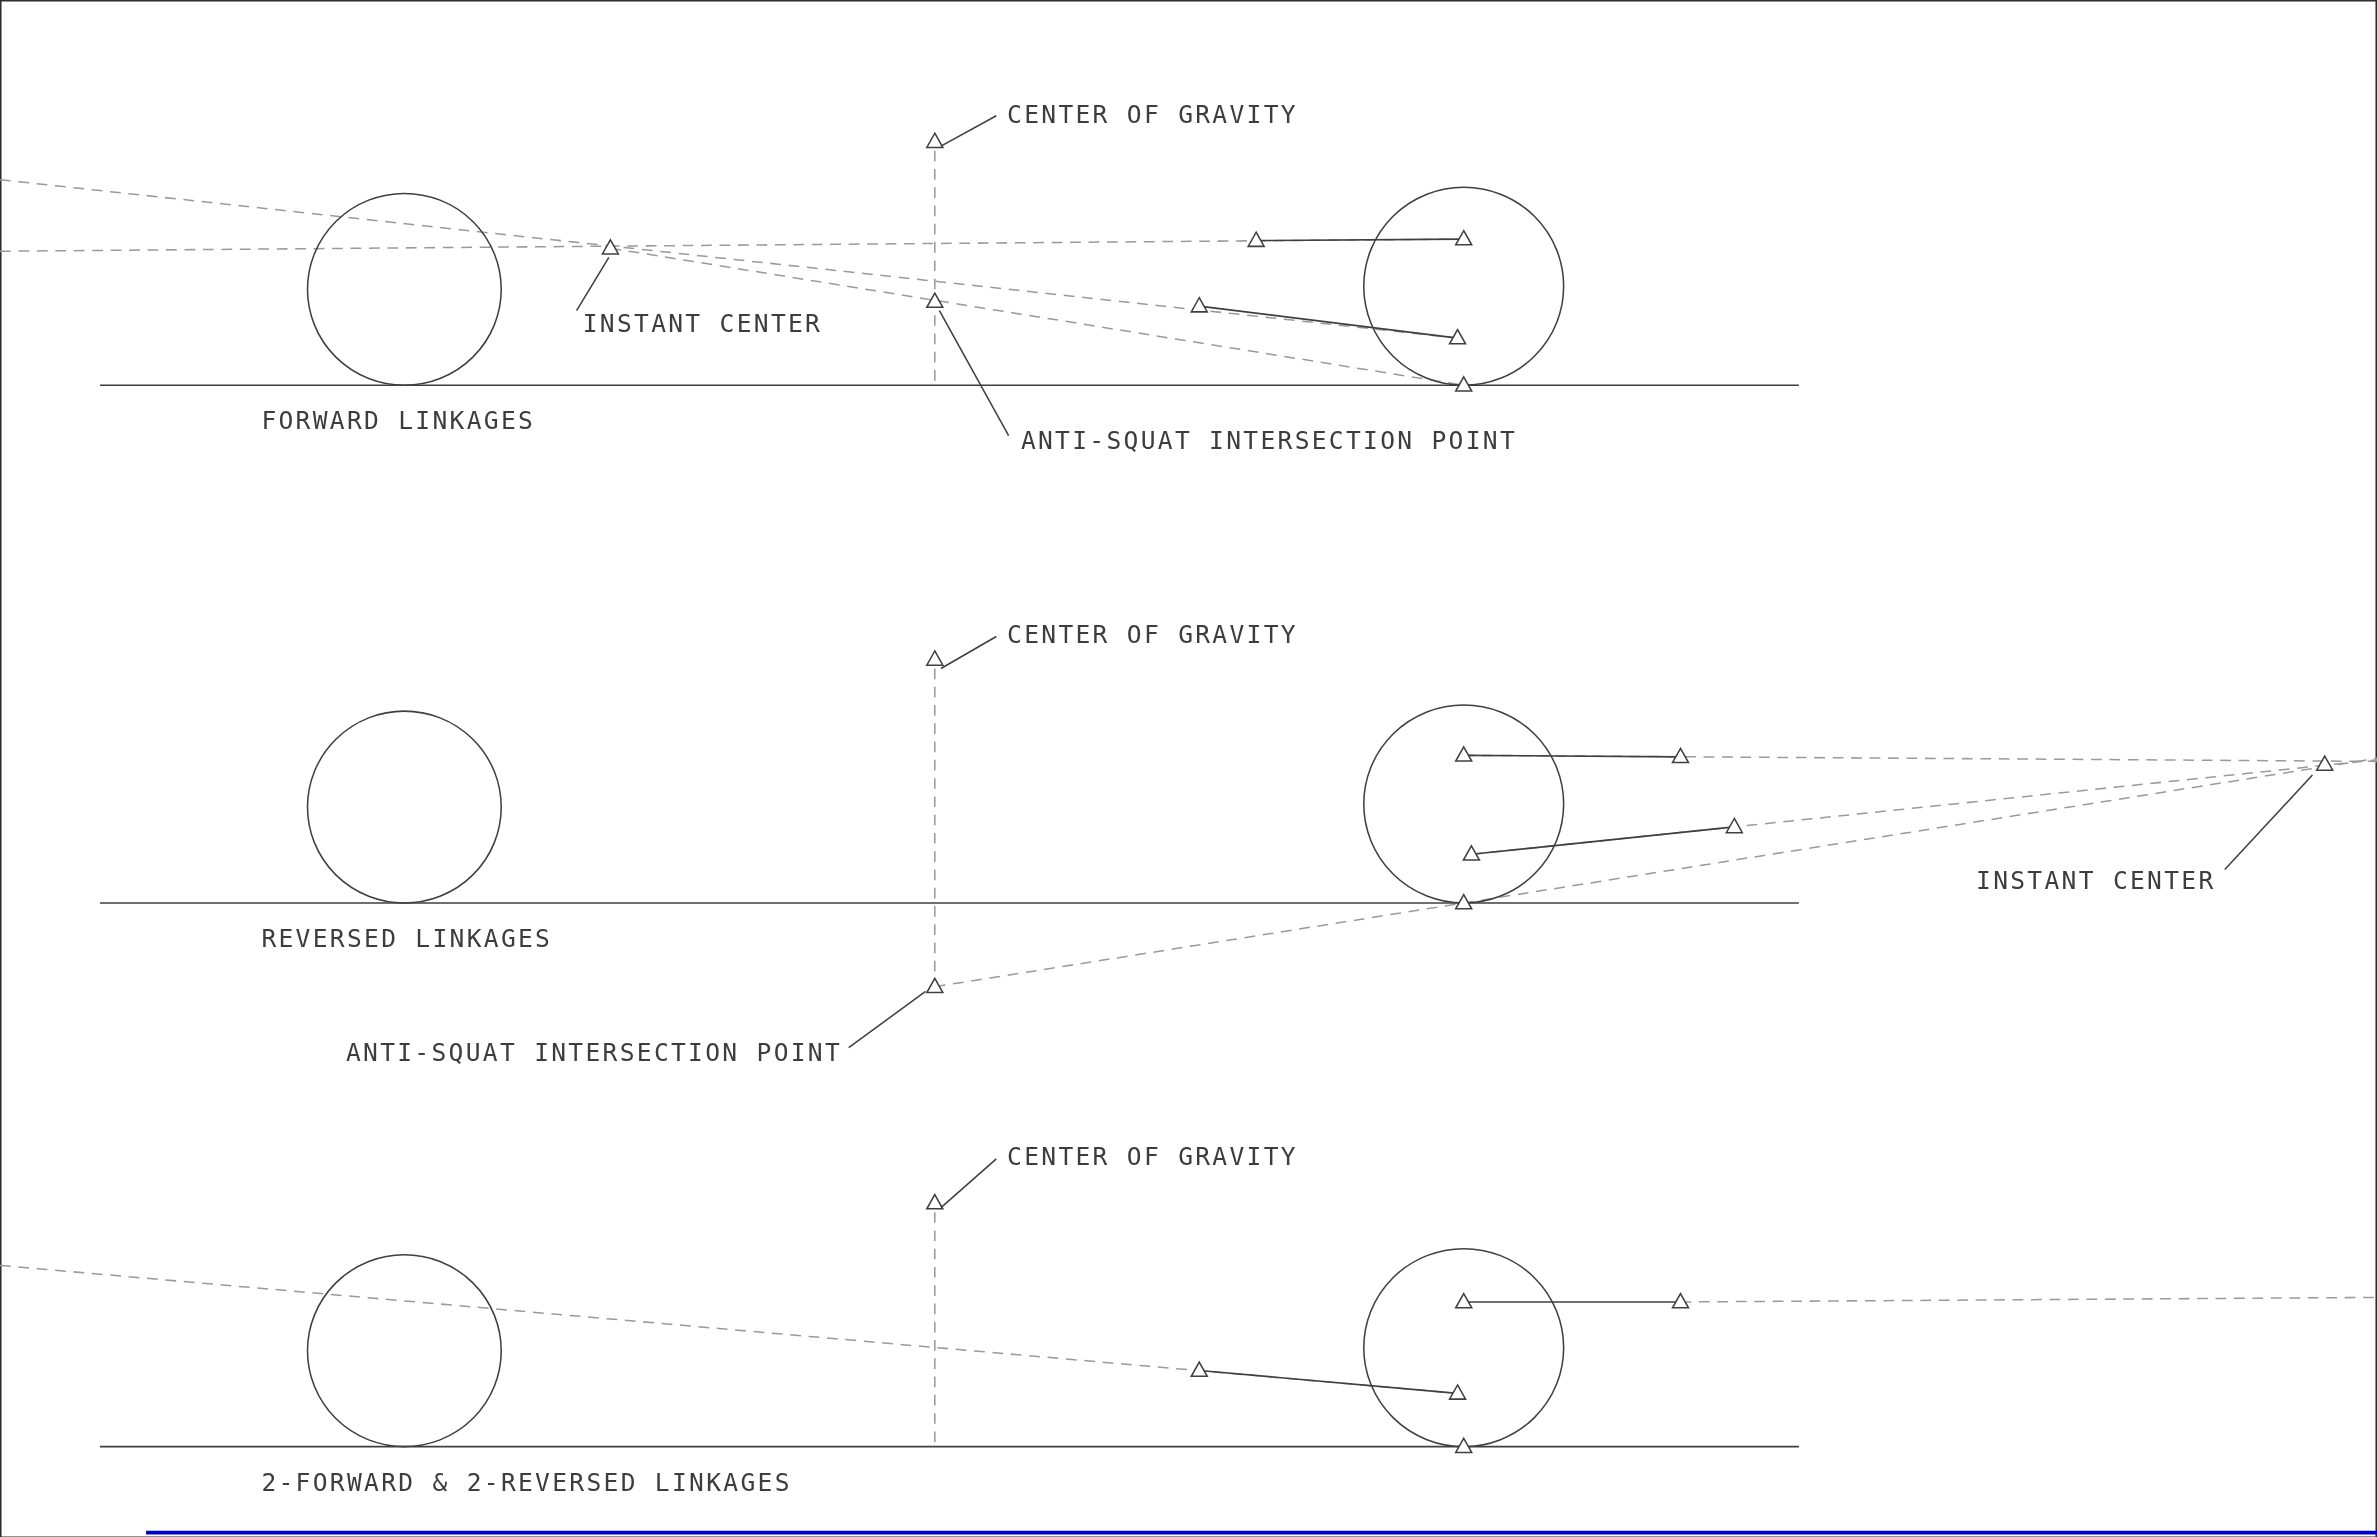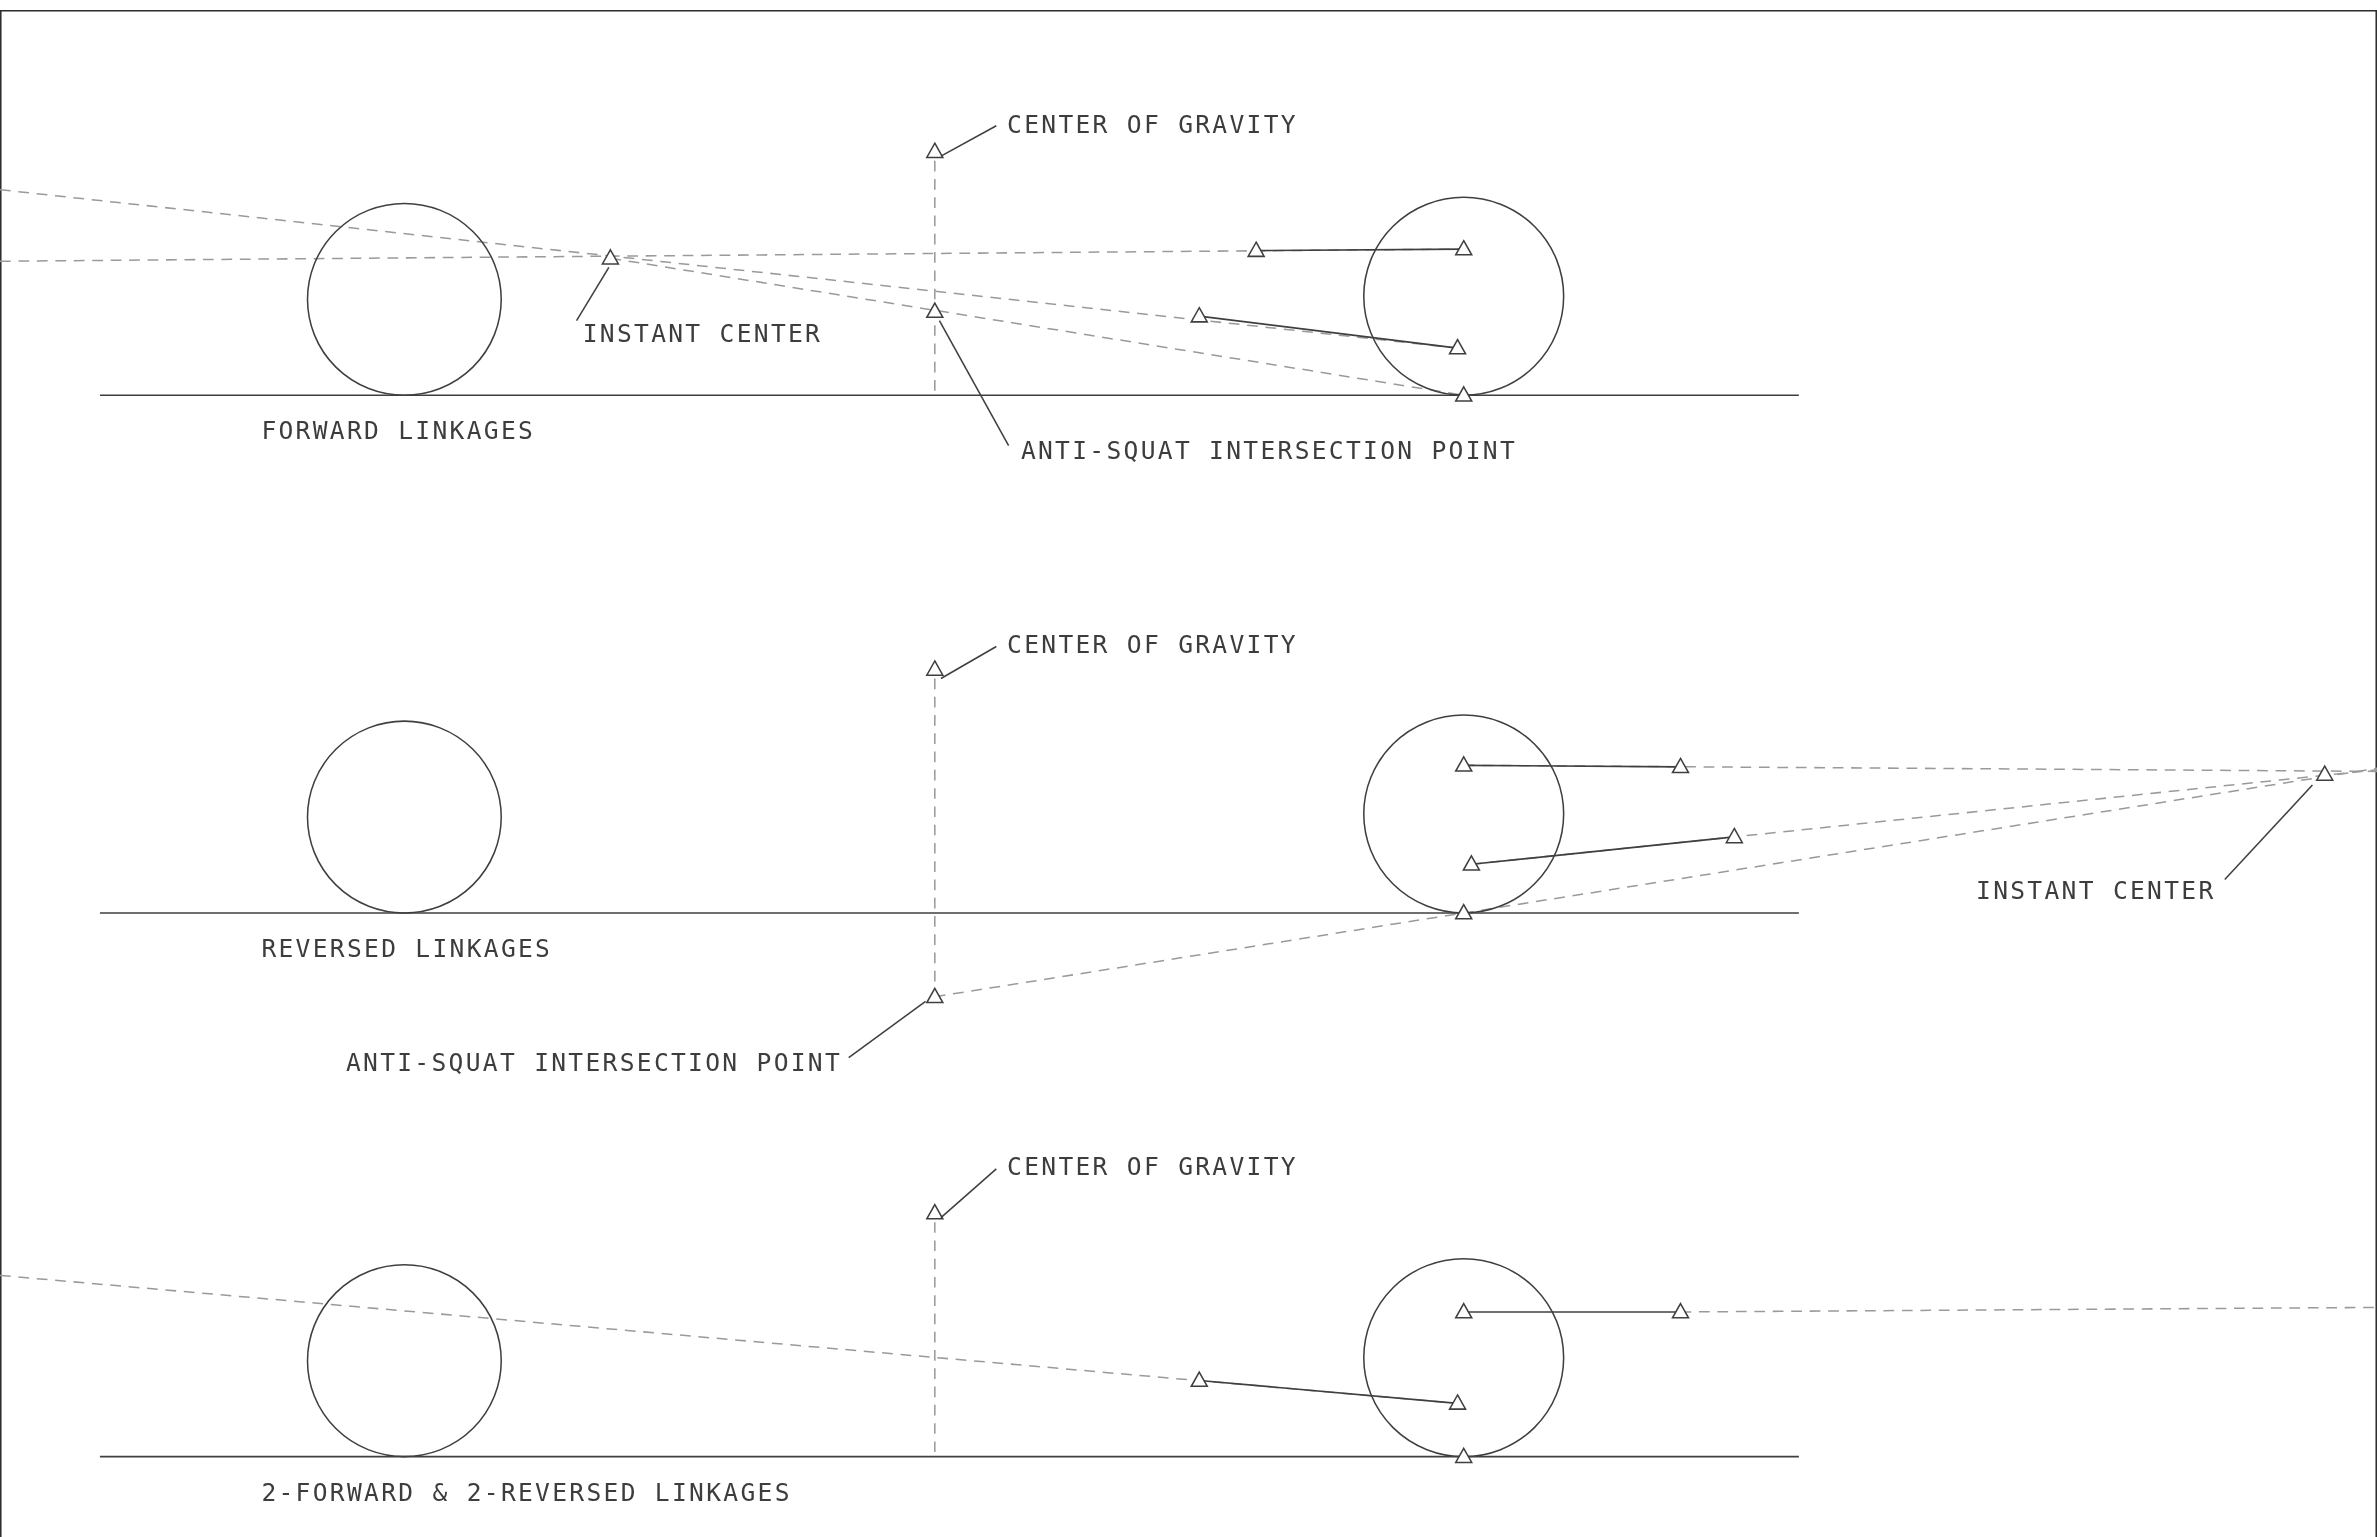--- a/index.html
+++ b/index.html
@@ -3,21 +3,21 @@
 <meta charset="utf-8">
 <style>
   html, body {
     margin: 0;
     padding: 0;
     background: #ffffff;
     width: 2377px;
     height: 1538px;
     overflow: hidden;
   }
-  #stage { width: 2377px; height: 1129px; margin-top: 10px; }
+  #stage { width: 2377px; height: 1129px; }
   svg { display: block; }
   .outline { fill: none; stroke: var(--solid_line, #3f3f3f); stroke-width: 1; }
   .ground  { fill: none; stroke: var(--solid_line, #3f3f3f); stroke-width: 1.1; }
   .link    { fill: none; stroke: var(--solid_line, #3f3f3f); stroke-width: 1.1; }
   .dash    { fill: none; stroke: var(--dashed_line, #9a9a9a); stroke-width: 1; stroke-dasharray: 7 5; }
   .leader  { fill: none; stroke: var(--solid_line, #3f3f3f); stroke-width: 1; }
   .tri     { fill: #ffffff; stroke: var(--solid_line, #3f3f3f); stroke-width: 1; }
   .cad-text {
     font-family: "DejaVu Sans Mono", "Liberation Mono", monospace;
     font-size: 16px;

